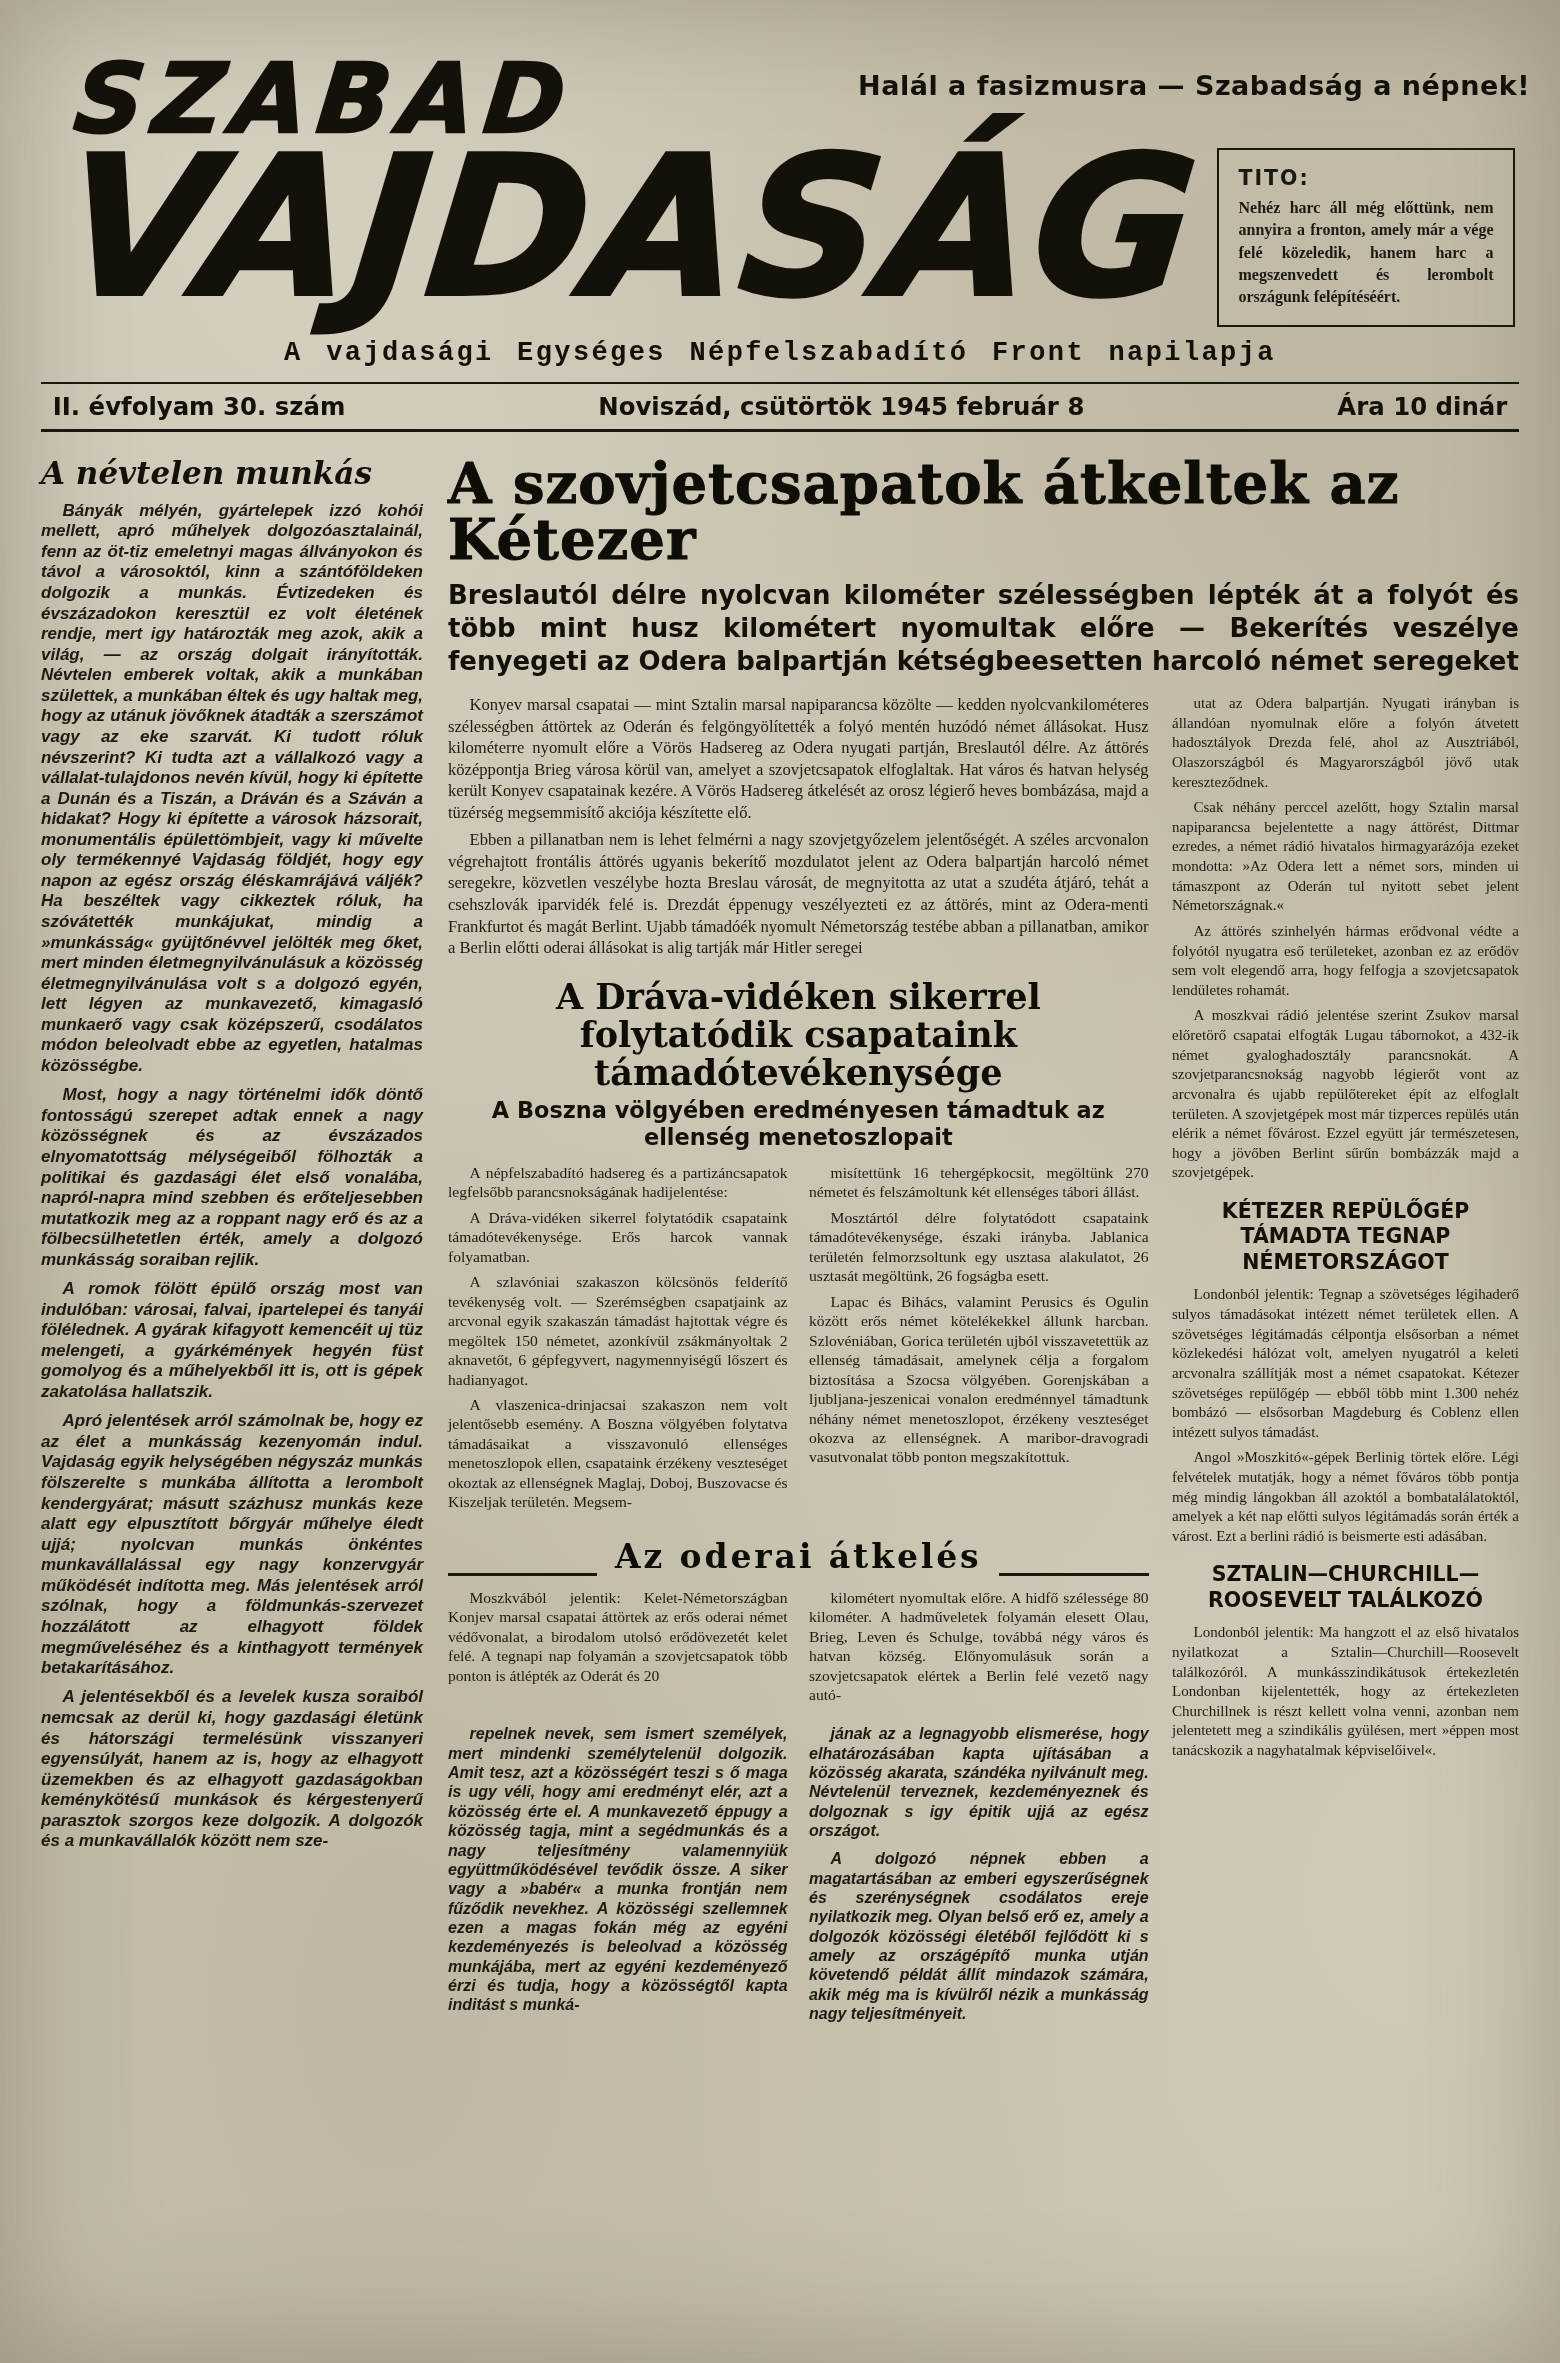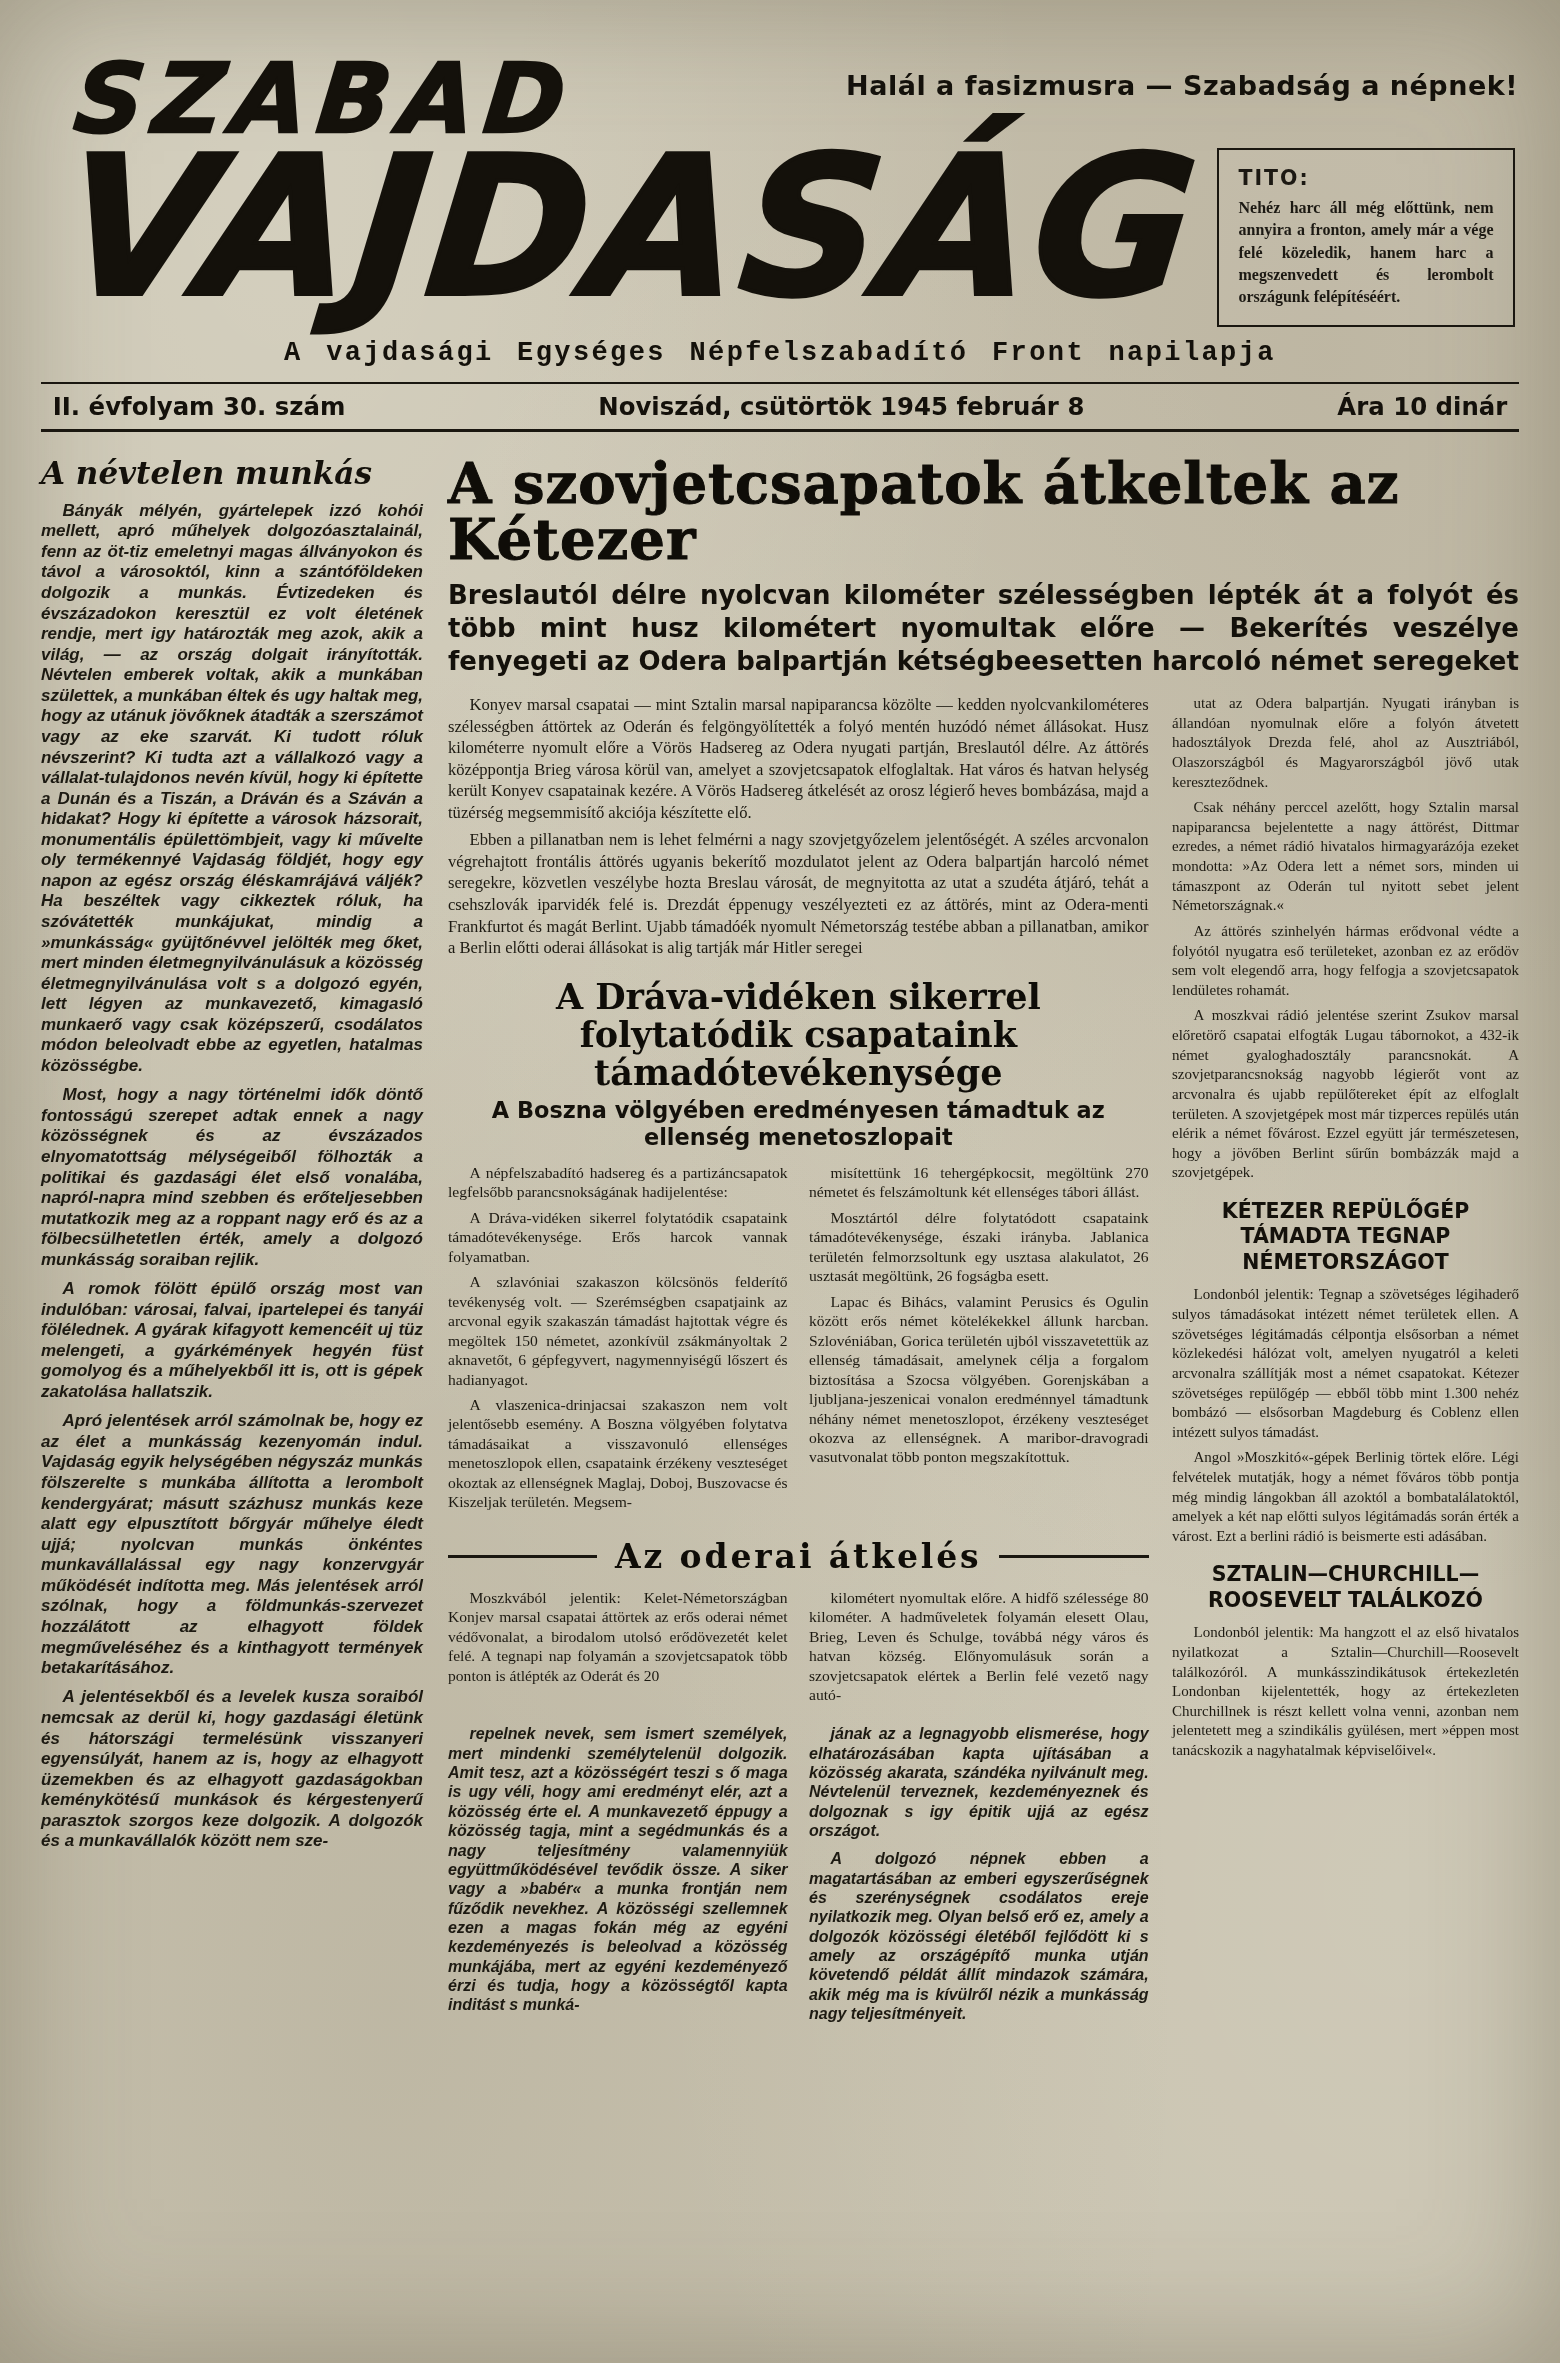--- a/index.html
+++ b/index.html
@@ -21,21 +21,21 @@
       radial-gradient(ellipse at 90% 80%, rgba(255,255,245,.10), transparent 40%),
       #c9c3b0;
     box-shadow: inset 0 0 137px rgba(80,70,48,.38);
   }
 
   
   header { position: relative; padding-top: 57px; }
 
   .slogan {
     position: absolute;
-    top: 70px; right: 42px;
+    top: 70px; right: 30px;
     font-family: "DejaVu Sans", sans-serif;
     font-weight: bold;
     font-size: 27px;
     letter-spacing: 0.5px;
     color: #14110b;
   }
 
   .masthead { margin-left: 57px; }
   .m1, .m2 {
     font-family: "DejaVu Sans", sans-serif;
@@ -187,21 +187,21 @@
     text-align: center;
     font-family: "DejaVu Sans", sans-serif;
     font-weight: bold;
     font-size: 22.4px;
     line-height: 1.2;
     color: #14110b;
   }
 
   .oderai-head {
     display: flex;
-    align-items: center;
+    align-items: flex-end;
     gap: 17.6px;
     margin: 19.5px 0 11.7px;
   }
   .oderai-head .rule { flex: 1; height: 2.9px; background: #1a1710; }
   .oderai-title {
     margin: 0;
     font-family: "DejaVu Serif", serif;
     font-weight: bold;
     font-size: 33px;
     letter-spacing: 2.9px;

